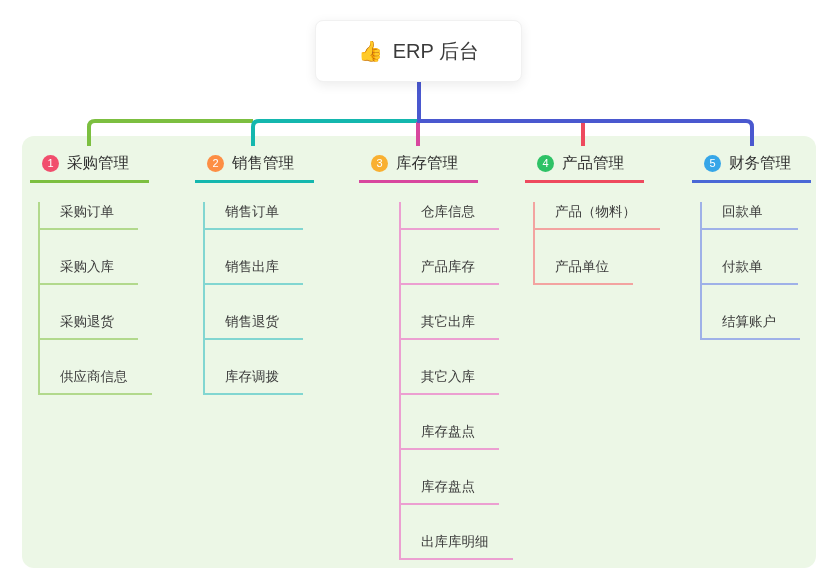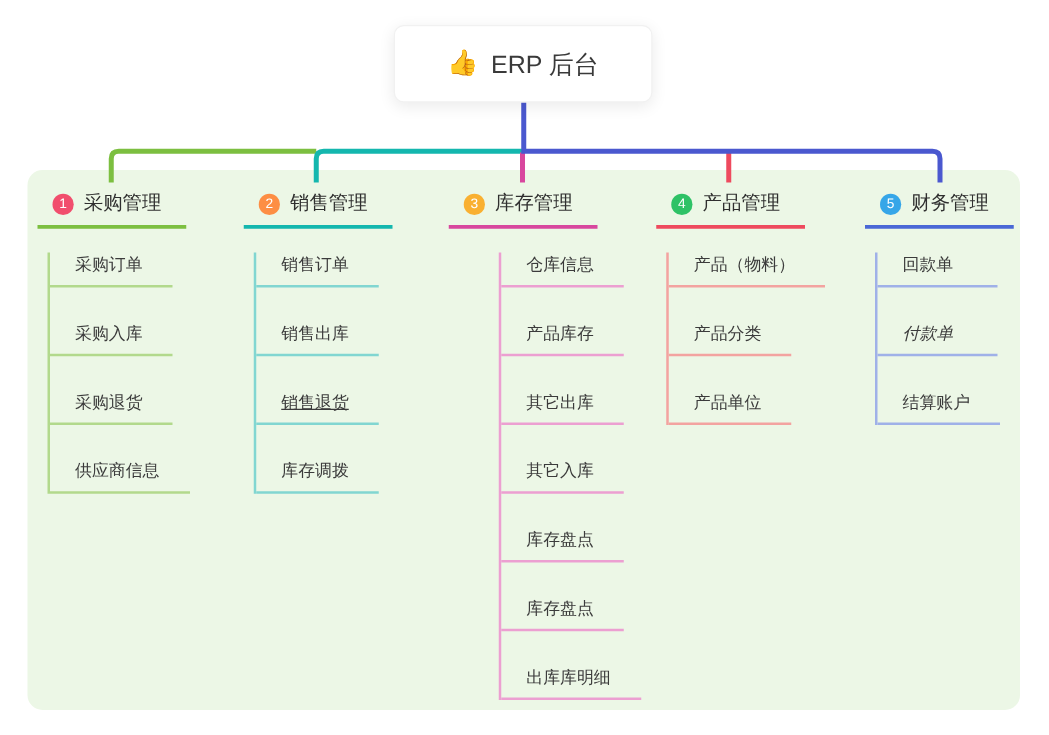--- a/index.html
+++ b/index.html
@@ -78,21 +78,21 @@
         </ul>
       </div>
       <div class="branch" style="left: 195px;">
         <div class="branch-header" style="border-bottom: 3px solid rgb(20, 183, 174);">
           <span class="badge" style="background: rgb(253, 142, 68);">2</span>
           <span class="branch-title">销售管理</span>
         </div>
         <ul class="children" style="border-left: 2px solid rgb(129, 214, 209);">
           <li class="child" style="border-bottom: 2px solid rgb(129, 214, 209);">销售订单</li>
           <li class="child" style="border-bottom: 2px solid rgb(129, 214, 209);">销售出库</li>
-          <li class="child" style="border-bottom: 2px solid rgb(129, 214, 209); text-decoration: underline;">销售退货</li>
+          <li class="child" style="border-bottom: 2px solid rgb(129, 214, 209);">销售退货</li>
           <li class="child" style="border-bottom: 2px solid rgb(129, 214, 209);">库存调拨</li>
         </ul>
       </div>
       <div class="branch" style="left: 359px;">
         <div class="branch-header" style="border-bottom: 3px solid rgb(216, 71, 158);">
           <span class="badge" style="background: rgb(249, 176, 49);">3</span>
           <span class="branch-title">库存管理</span>
         </div>
         <ul class="children" style="border-left: 2px solid rgb(236, 159, 209); margin-left: 40px;">
           <li class="child" style="border-bottom: 2px solid rgb(236, 159, 209);">仓库信息</li>
@@ -104,30 +104,29 @@
           <li class="child" style="border-bottom: 2px solid rgb(236, 159, 209);">出库库明细</li>
         </ul>
       </div>
       <div class="branch" style="left: 525px;">
         <div class="branch-header" style="border-bottom: 3px solid rgb(238, 74, 94);">
           <span class="badge" style="background: rgb(46, 194, 102);">4</span>
           <span class="branch-title">产品管理</span>
         </div>
         <ul class="children" style="border-left: 2px solid rgb(243, 163, 160);">
           <li class="child" style="border-bottom: 2px solid rgb(243, 163, 160);">产品（物料）</li>
-          <li class="child" style="border-bottom: 2px solid rgb(243, 163, 160);">产品分类</li>
           <li class="child" style="border-bottom: 2px solid rgb(243, 163, 160);">产品单位</li>
         </ul>
       </div>
       <div class="branch" style="left: 692px;">
         <div class="branch-header" style="border-bottom: 3px solid rgb(74, 104, 214);">
           <span class="badge" style="background: rgb(54, 166, 232);">5</span>
           <span class="branch-title">财务管理</span>
         </div>
         <ul class="children" style="border-left: 2px solid rgb(159, 177, 232);">
           <li class="child" style="border-bottom: 2px solid rgb(159, 177, 232);">回款单</li>
-          <li class="child" style="border-bottom: 2px solid rgb(159, 177, 232); font-style: italic;">付款单</li>
+          <li class="child" style="border-bottom: 2px solid rgb(159, 177, 232);">付款单</li>
           <li class="child" style="border-bottom: 2px solid rgb(159, 177, 232);">结算账户</li>
         </ul>
       </div>
     </div>
 
 </div>
 
 </body></html>

